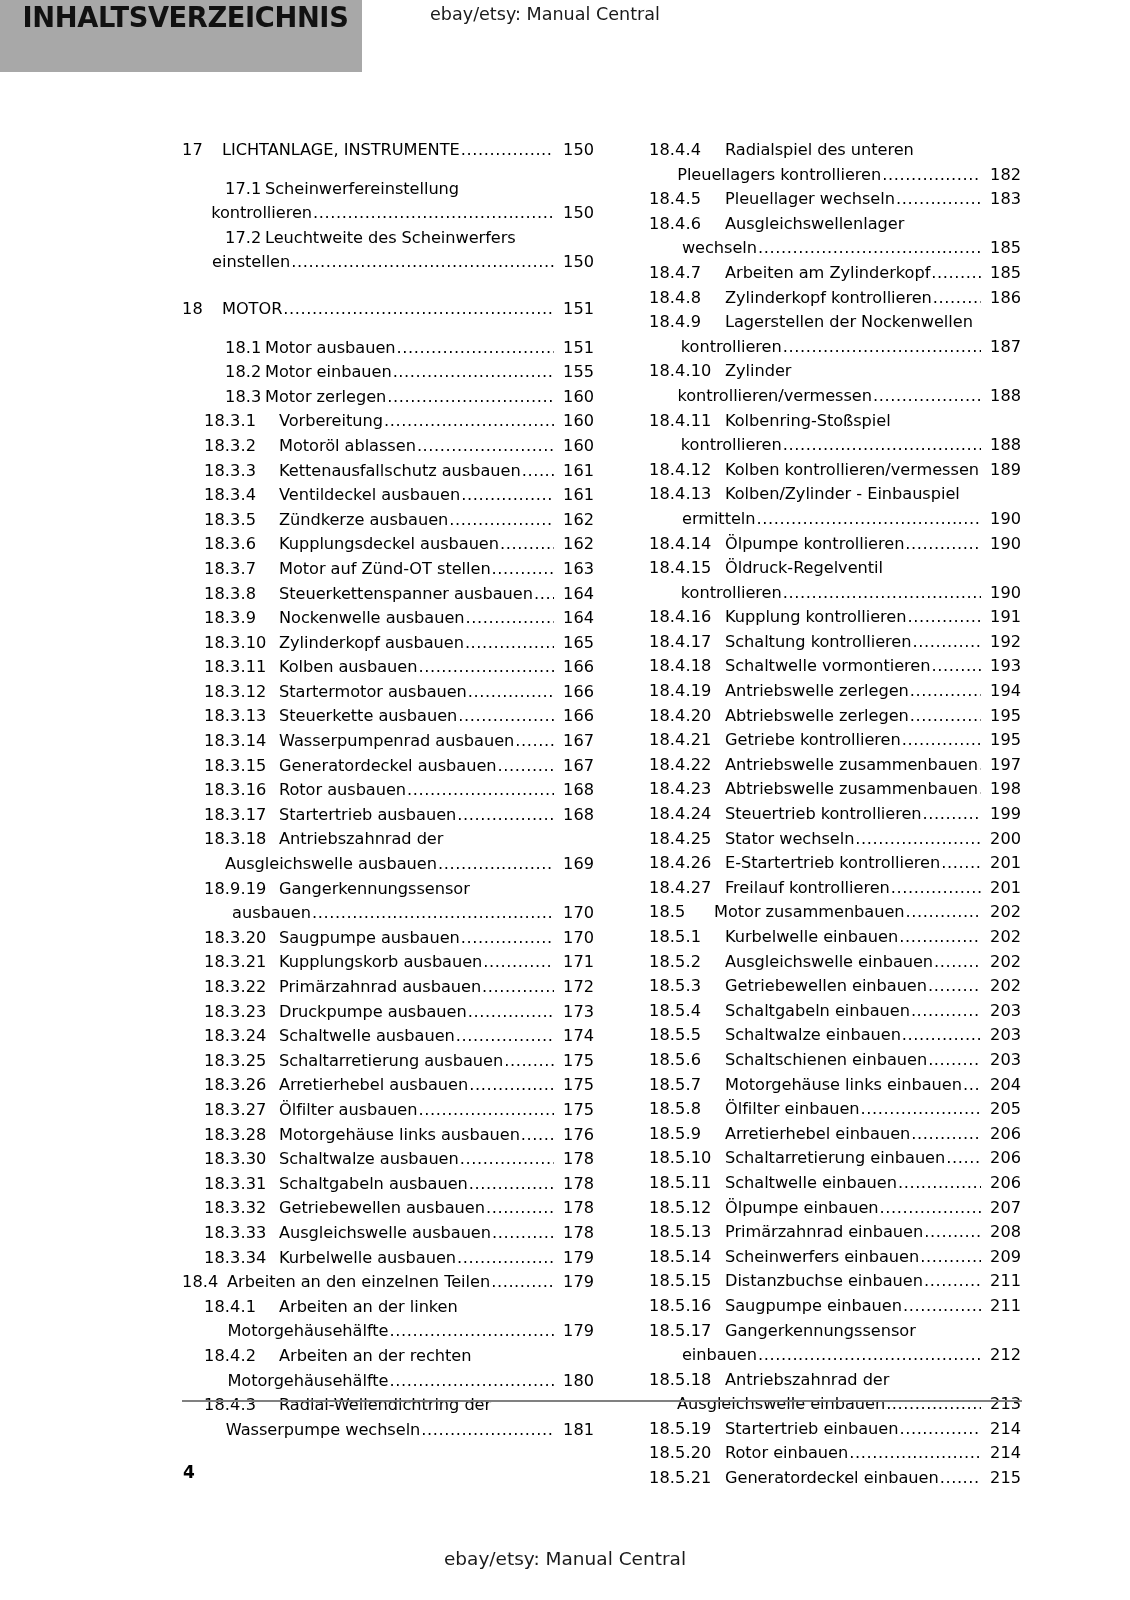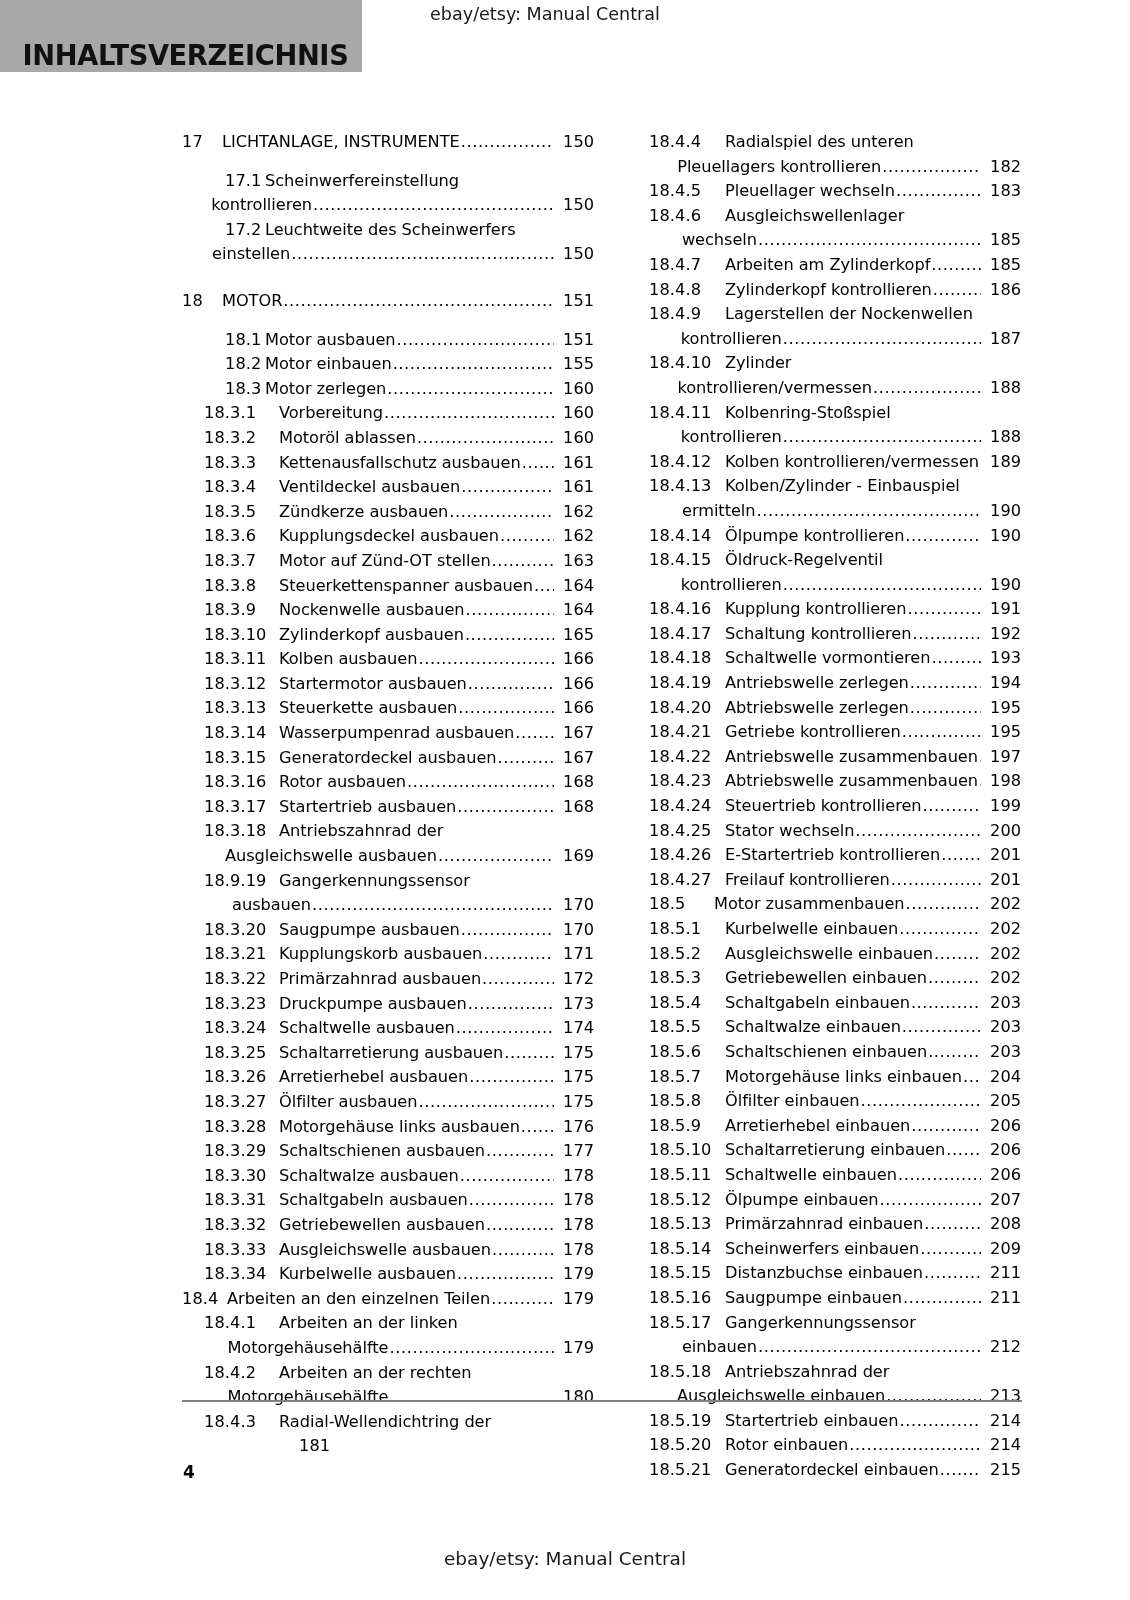--- a/index.html
+++ b/index.html
@@ -24,21 +24,21 @@
     width: 1130px;
     height: 80px;
   }
   .banner {
     position: absolute;
     top: 0; left: 0;
     width: 362px;
     height: 72px;
     background: #a8a8a8;
     display: flex;
-    align-items: flex-end;
+    align-items: flex-start;
   }
   .banner-title {
     font-family: "DejaVu Sans", "Liberation Sans", sans-serif;
     font-weight: 700;
     font-size: 29px;
     letter-spacing: -0.4px;
     color: #111111;
     padding-left: 24px;
     transform: scaleX(0.94);
     transform-origin: left center;
@@ -57,21 +57,21 @@
 
   
   #toc {
     position: absolute;
     top: 122px;
     left: 0;
     width: 1130px;
   }
   .column {
     position: absolute;
-    top: 8px;
+    top: 16px;
   }
   #col-left  { left: 182px; width: 412px; }
   #col-right { left: 649px; width: 372px; }
 
   .toc-entry {
     display: block;
     position: relative;
     margin: 0;
     padding: 0;
   }
@@ -566,30 +566,20 @@
           <span class="num">18.3.28</span>
           <span class="title-wrap">
             <span class="title">Motorgehäuse links ausbauen</span>
             <span class="leader"></span>
           </span>
           <span class="pageno">176</span>
         </div>
       </div>
       <div class="toc-entry">
         <div class="toc-line lvl3">
-          <span class="num">18.3.29</span>
-          <span class="title-wrap">
-            <span class="title">Schaltschienen ausbauen</span>
-            <span class="leader"></span>
-          </span>
-          <span class="pageno">177</span>
-        </div>
-      </div>
-      <div class="toc-entry">
-        <div class="toc-line lvl3">
           <span class="num">18.3.30</span>
           <span class="title-wrap">
             <span class="title">Schaltwalze ausbauen</span>
             <span class="leader"></span>
           </span>
           <span class="pageno">178</span>
         </div>
       </div>
       <div class="toc-entry">
         <div class="toc-line lvl3">
@@ -678,20 +668,24 @@
       <div class="toc-entry">
         <div class="toc-line lvl3">
           <span class="num">18.4.3</span>
           <span class="title-wrap">
             <span class="title">Radial-Wellendichtring der</span>
           </span>
           <span class="pageno"></span>
         </div>
         <div class="cont-line lvl3">
           <span class="spacer"></span>
+          <span class="title-wrap">
+            <span class="title">Wasserpumpe wechseln</span>
+            <span class="leader"></span>
+          </span>
           <span class="pageno">181</span>
         </div>
       </div>
     </div>
   <div class="column" id="col-right">
       <div class="toc-entry">
         <div class="toc-line lvl3">
           <span class="num">18.4.4</span>
           <span class="title-wrap">
             <span class="title">Radialspiel des unteren</span>

